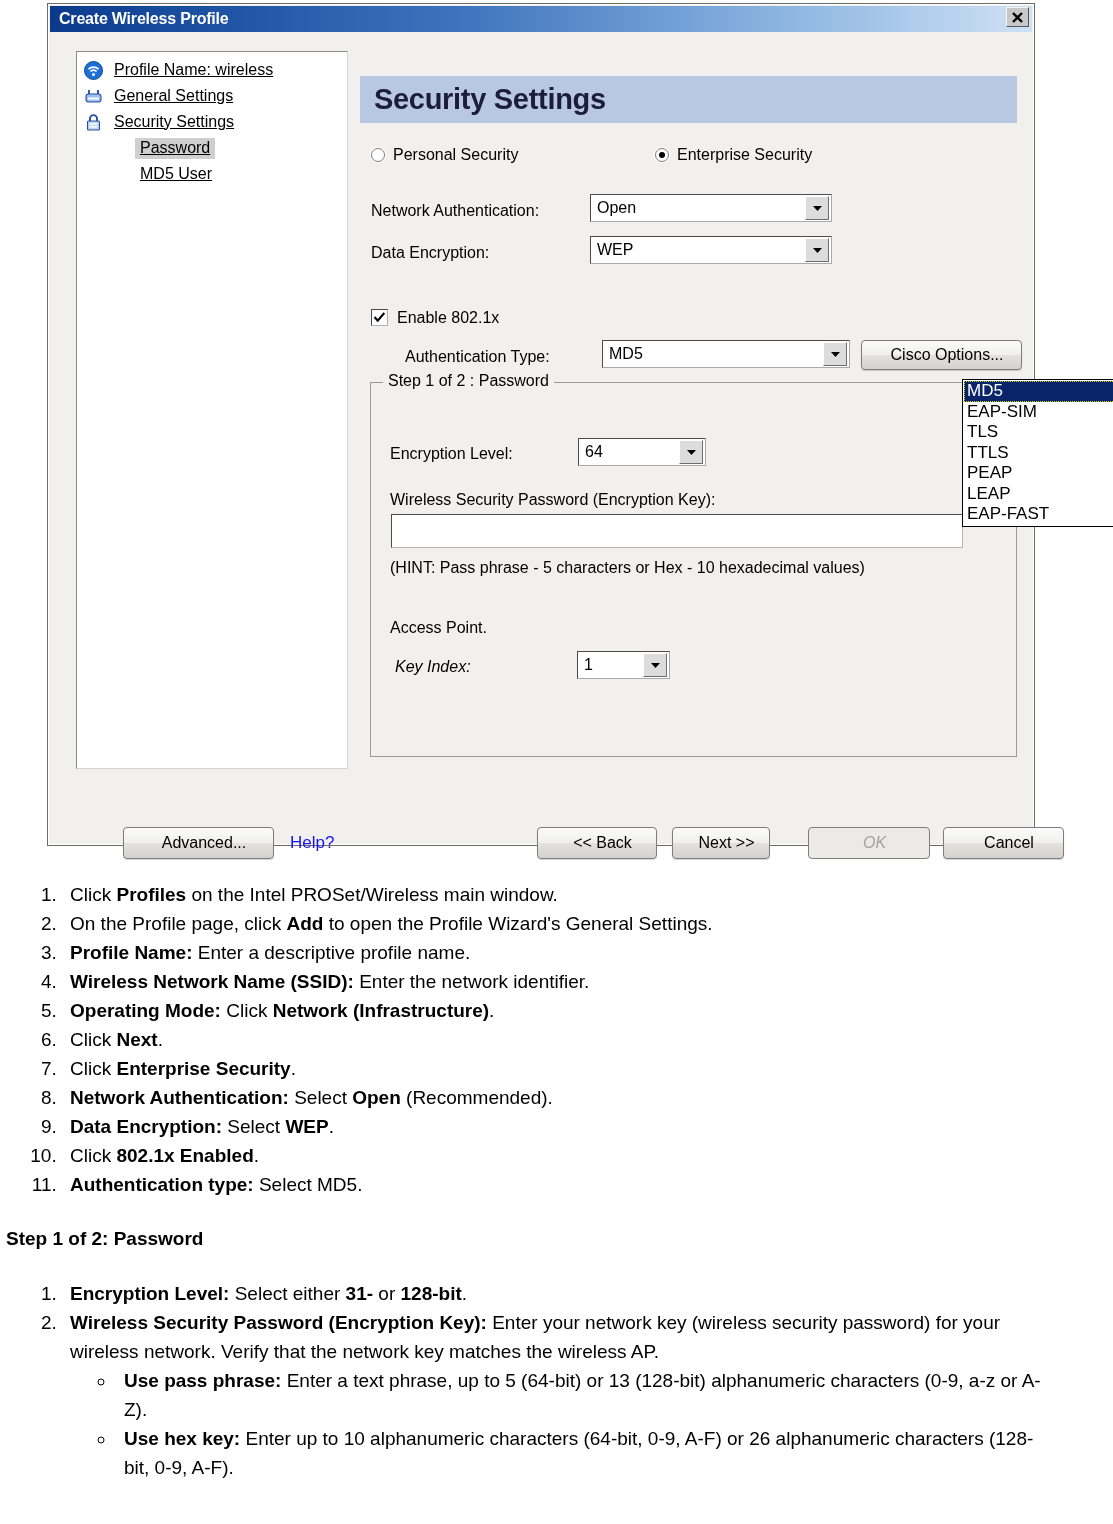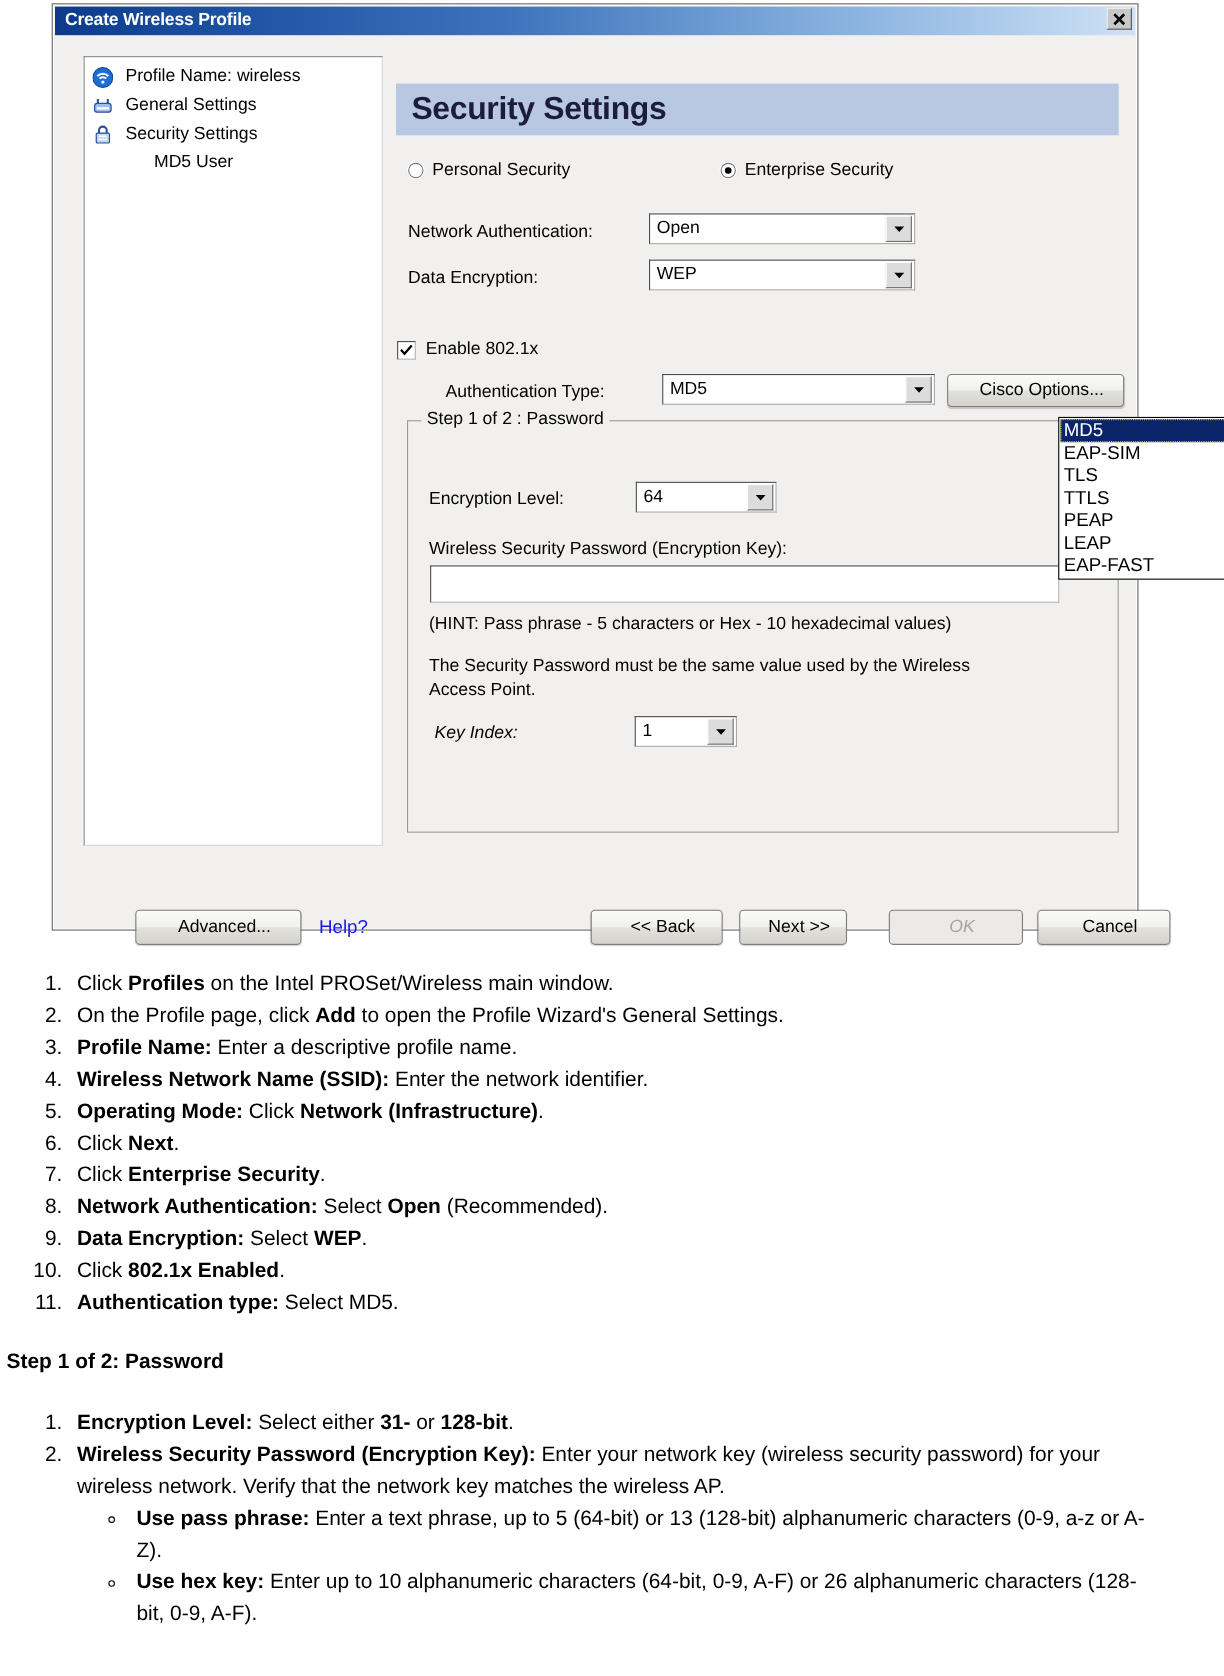--- a/index.html
+++ b/index.html
@@ -63,20 +63,21 @@
     border-right-color: #d4d4d4; border-bottom-color: #d4d4d4;
     overflow: hidden;
   }
   .tree-item {
     display: flex; align-items: center;
     height: 26px;
     padding-left: 6px;
     font-size: 16px;
     color: #000;
     white-space: nowrap;
+    text-decoration: underline;
   }
   .tree-icon {
     width: 20px; height: 20px;
     margin-right: 6px;
     flex: 0 0 20px;
     display: flex; align-items: center; justify-content: center;
   }
   .tree-icon svg { display: block; }
   .tree-item.child { padding-left: 58px; }
   .tree-label-sel {
@@ -150,21 +151,21 @@
     width: 24px; height: 24px;
     margin-right: 2px;
     background: #dcdcdc;
     border: 1px solid #6d6d6d;
     border-top-color: #ffffff; border-left-color: #ffffff;
     display: flex; align-items: center; justify-content: center;
   }
   .combo-arrow svg { display: block; }
 
   
-  .checkbox-row { position: absolute; left: 1px; top: 258px; display: flex; align-items: center; }
+  .checkbox-row { position: absolute; left: 11px; top: 258px; display: flex; }
   .cb-box {
     width: 17px; height: 17px;
     background: #ffffff;
     border: 1px solid #4c4c4c;
     border-right-color: #b0b0b0; border-bottom-color: #b0b0b0;
     margin-right: 9px;
     display: flex; align-items: center; justify-content: center;
     flex: 0 0 17px;
     cursor: pointer;
   }
@@ -328,20 +329,23 @@
           <svg width="19" height="19" viewBox="0 0 19 19">
             <path d="M6 8 L6 5.6 A3.5 3.5 0 0 1 13 5.6 L13 8" stroke="#2a4f9e" stroke-width="1.9" fill="none"></path>
             <rect x="3.5" y="8" width="12" height="9" rx="1" fill="#bcd6f4" stroke="#2a4f9e" stroke-width="1.1"></rect>
             <rect x="5.7" y="10.2" width="7.6" height="1.5" fill="#ffffff"></rect>
             <rect x="5.7" y="13" width="7.6" height="1.5" fill="#ffffff"></rect>
           </svg>
         </span>
         <span class="tree-label-plain">Security Settings</span>
       </div>
 
+      <div class="tree-item child">
+        <span class="tree-label-sel">Password</span>
+      </div>
 
       <div class="tree-item child">
         <span class="tree-label-plain">MD5 User</span>
       </div>
     </div>
 
     <div class="content">
 
       <div class="page-header">
         <span>Security Settings</span>
@@ -419,21 +423,20 @@
           </span>
         </div>
 
         <span class="gb-text" style="left:19px; top:106px;">Wireless Security Password (Encryption Key):</span>
         <div class="textbox" style="left:20px; top:131px; width:572px; height:34px;">
           <span style="position:absolute;left:5px;top:6px;font-size:16px;color:#000;"></span>
         </div>
 
         <span class="gb-text" style="left:19px; top:174px;">(HINT: Pass phrase - 5 characters or Hex - 10 hexadecimal values)</span>
 
-        <span class="gb-text" style="left:19px; top:212px;">The Security Password must be the same value used by the Wireless</span>
         <span class="gb-text" style="left:19px; top:234px;">Access Point.</span>
 
         <span class="gb-text" style="left:24px; top:273px;font-style:italic;">Key Index:</span>
         <div class="combo" style="left:206px; top:268px; width:93px;">
           <span class="combo-text">1</span>
           <span class="combo-arrow">
             <svg width="11" height="8" viewBox="0 0 11 8">
                 <path d="M1 2 L10 2 L5.5 7 Z" fill="#000"></path>
               </svg>
           </span>

